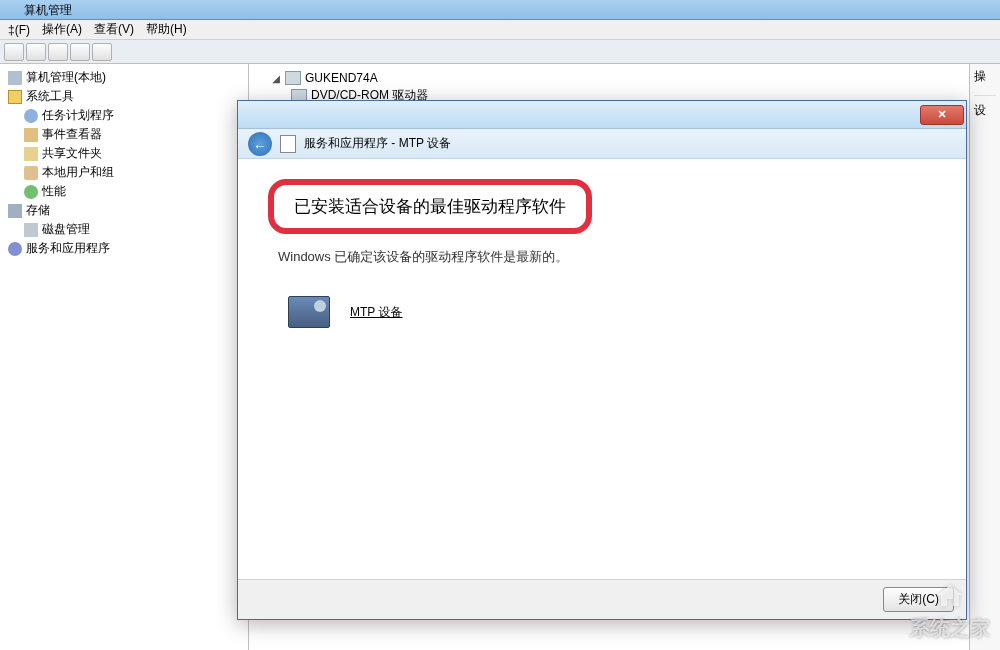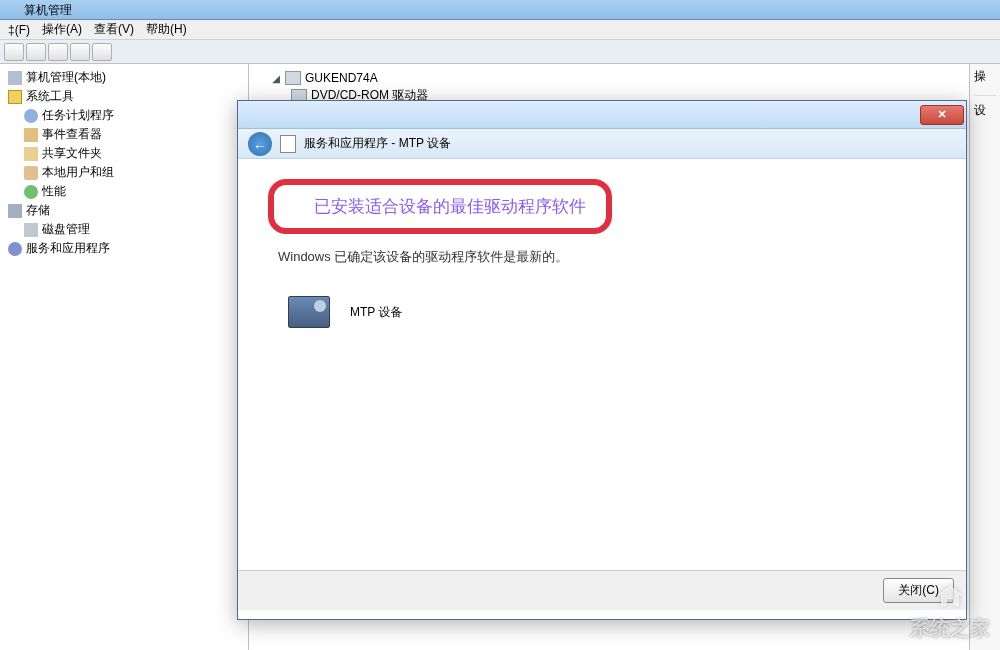--- a/index.html
+++ b/index.html
@@ -39,26 +39,26 @@
 
 
 .dialog { position: absolute; left: 237px; top: 100px; width: 730px; height: 520px; background: #fff; border: 1px solid #4a6a9a; box-shadow: 0 4px 20px rgba(0,0,0,0.3); }
 .dlg-title { height: 28px; background: linear-gradient(#dfeefc, #bedcf4); display: flex; align-items: center; justify-content: flex-end; padding: 0 2px; border-bottom: 1px solid #a0c0e0; }
 .dlg-close { width: 44px; height: 20px; background: linear-gradient(#e47a6e, #c94a3c); border: 1px solid #a03028; border-radius: 3px; color: #fff; display: flex; align-items: center; justify-content: center; font-size: 11px; font-weight: bold; cursor: pointer; }
 .dlg-header { height: 30px; background: linear-gradient(#eaf3fb, #d8e8f6); display: flex; align-items: center; gap: 8px; padding: 0 10px; border-bottom: 1px solid #c0d4e8; }
 .back-btn { width: 24px; height: 24px; border-radius: 50%; background: radial-gradient(#5ca0e0, #3070b0); display: flex; align-items: center; justify-content: center; color: #fff; font-size: 14px; }
 .dlg-doc-icon { width: 16px; height: 18px; background: #fff; border: 1px solid #888; position: relative; }
 .dlg-body { padding: 20px 30px; position: relative; }
 .highlight-box { border: 6px solid #e03040; border-radius: 18px; padding: 10px 20px; display: inline-block; margin-bottom: 14px; }
-.highlight-text { color: #8b5cf6; font-size: 17px; margin-left: 20px; }
+.highlight-text { color: #000000; font-size: 17px; }
 .sub-text { color: #333; font-size: 13px; margin-left: 10px; margin-bottom: 30px; }
-.device-row { display: flex; align-items: center; gap: 20px; margin-left: 20px; }
+.device-row { display: flex; align-items: center; gap: 20px; margin-left: 20px; text-decoration: underline; }
 .device-icon { width: 42px; height: 32px; background: linear-gradient(#6a8ab8, #485f80); border: 1px solid #304050; border-radius: 2px; position: relative; }
 .device-icon::after { content: ''; position: absolute; right: 3px; top: 3px; width: 12px; height: 12px; background: #c0d0e0; border-radius: 50%; }
-.dlg-footer { position: absolute; bottom: 9px; left: 0; right: 0; height: 40px; background: #f0f0f0; border-top: 1px solid #d0d0d0; display: flex; align-items: center; justify-content: flex-end; padding: 0 12px; }
+.dlg-footer { position: absolute; bottom: 0; left: 0; right: 0; height: 40px; background: #f0f0f0; border-top: 1px solid #d0d0d0; display: flex; align-items: center; justify-content: flex-end; padding: 0 12px; }
 .close-btn { padding: 3px 14px; background: linear-gradient(#fefefe, #e4e4e4); border: 1px solid #888; border-radius: 3px; cursor: pointer; font-size: 12px; }
 
 .watermark { position: absolute; right: 10px; bottom: 8px; color: rgba(255,255,255,0.6); font-size: 20px; font-weight: bold; display: flex; align-items: center; gap: 6px; text-shadow: 0 0 3px rgba(0,0,0,0.4); flex-direction: column; }
 .wm-icon { width: 30px; height: 26px; }
 .wm-icon svg { filter: drop-shadow(0 0 2px rgba(0,0,0,0.3)); }
 </style>
 </head>
 <body>
 
 <div class="titlebar">

